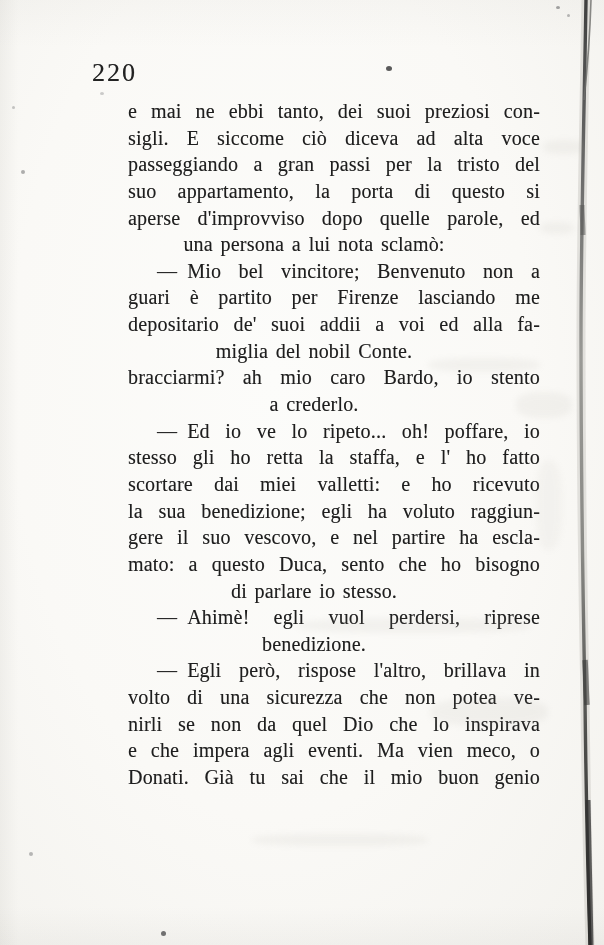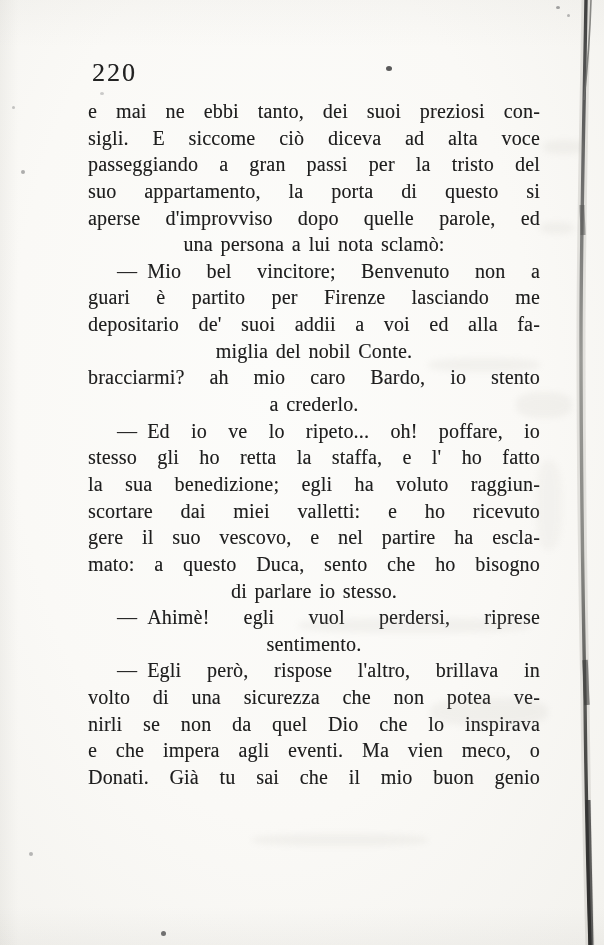--- a/index.html
+++ b/index.html
@@ -49,20 +49,21 @@
     text-shadow: 0.2px 0.2px 0 rgba(25,25,25,0.38);
   }
   .line {
     height: 26.65px;
     white-space: normal;
     text-align: center;
   }
   .line.j {
     text-align: justify;
     text-align-last: justify;
+    margin-left: 40px;
   }
   .line.i {
     padding-left: 29px;
   }
   .line .dash {
     margin-right: 10px;
   }
   
   .edge-svg {
     position: absolute;
@@ -102,27 +103,27 @@
       <div class="line j">aperse d'improvviso dopo quelle parole, ed</div>
       <div class="line">una persona a lui nota sclamò:</div>
       <div class="line j i"><span class="dash">—</span>Mio bel vincitore; Benvenuto non a</div>
       <div class="line j">guari è partito per Firenze lasciando me</div>
       <div class="line j">depositario de' suoi addii a voi ed alla fa-</div>
       <div class="line">miglia del nobil Conte.</div>
       <div class="line j">bracciarmi? ah mio caro Bardo, io stento</div>
       <div class="line">a crederlo.</div>
       <div class="line j i"><span class="dash">—</span>Ed io ve lo ripeto... oh! poffare, io</div>
       <div class="line j">stesso gli ho retta la staffa, e l' ho fatto</div>
+      <div class="line j">scortare dai miei valletti: e ho ricevuto</div>
       <div class="line j">la sua benedizione; egli ha voluto raggiun-</div>
-      <div class="line j">scortare dai miei valletti: e ho ricevuto</div>
       <div class="line j">gere il suo vescovo, e nel partire ha escla-</div>
       <div class="line j">mato: a questo Duca, sento che ho bisogno</div>
       <div class="line">di parlare io stesso.</div>
       <div class="line j i"><span class="dash">—</span>Ahimè! egli vuol perdersi, riprese</div>
-      <div class="line">sentimento.</div>
+      <div class="line">benedizione.</div>
       <div class="line j i"><span class="dash">—</span>Egli però, rispose l'altro, brillava in</div>
       <div class="line j">volto di una sicurezza che non potea ve-</div>
       <div class="line j">nirli se non da quel Dio che lo inspirava</div>
       <div class="line j">e che impera agli eventi. Ma vien meco, o</div>
       <div class="line j">Donati. Già tu sai che il mio buon genio</div>
     </div>
 
   <svg class="edge-svg" width="604" height="945" viewBox="0 0 604 945" aria-hidden="true">
     <defs>
       <linearGradient id="edgeGrad" gradientUnits="userSpaceOnUse" x1="0" y1="0" x2="0" y2="945">

